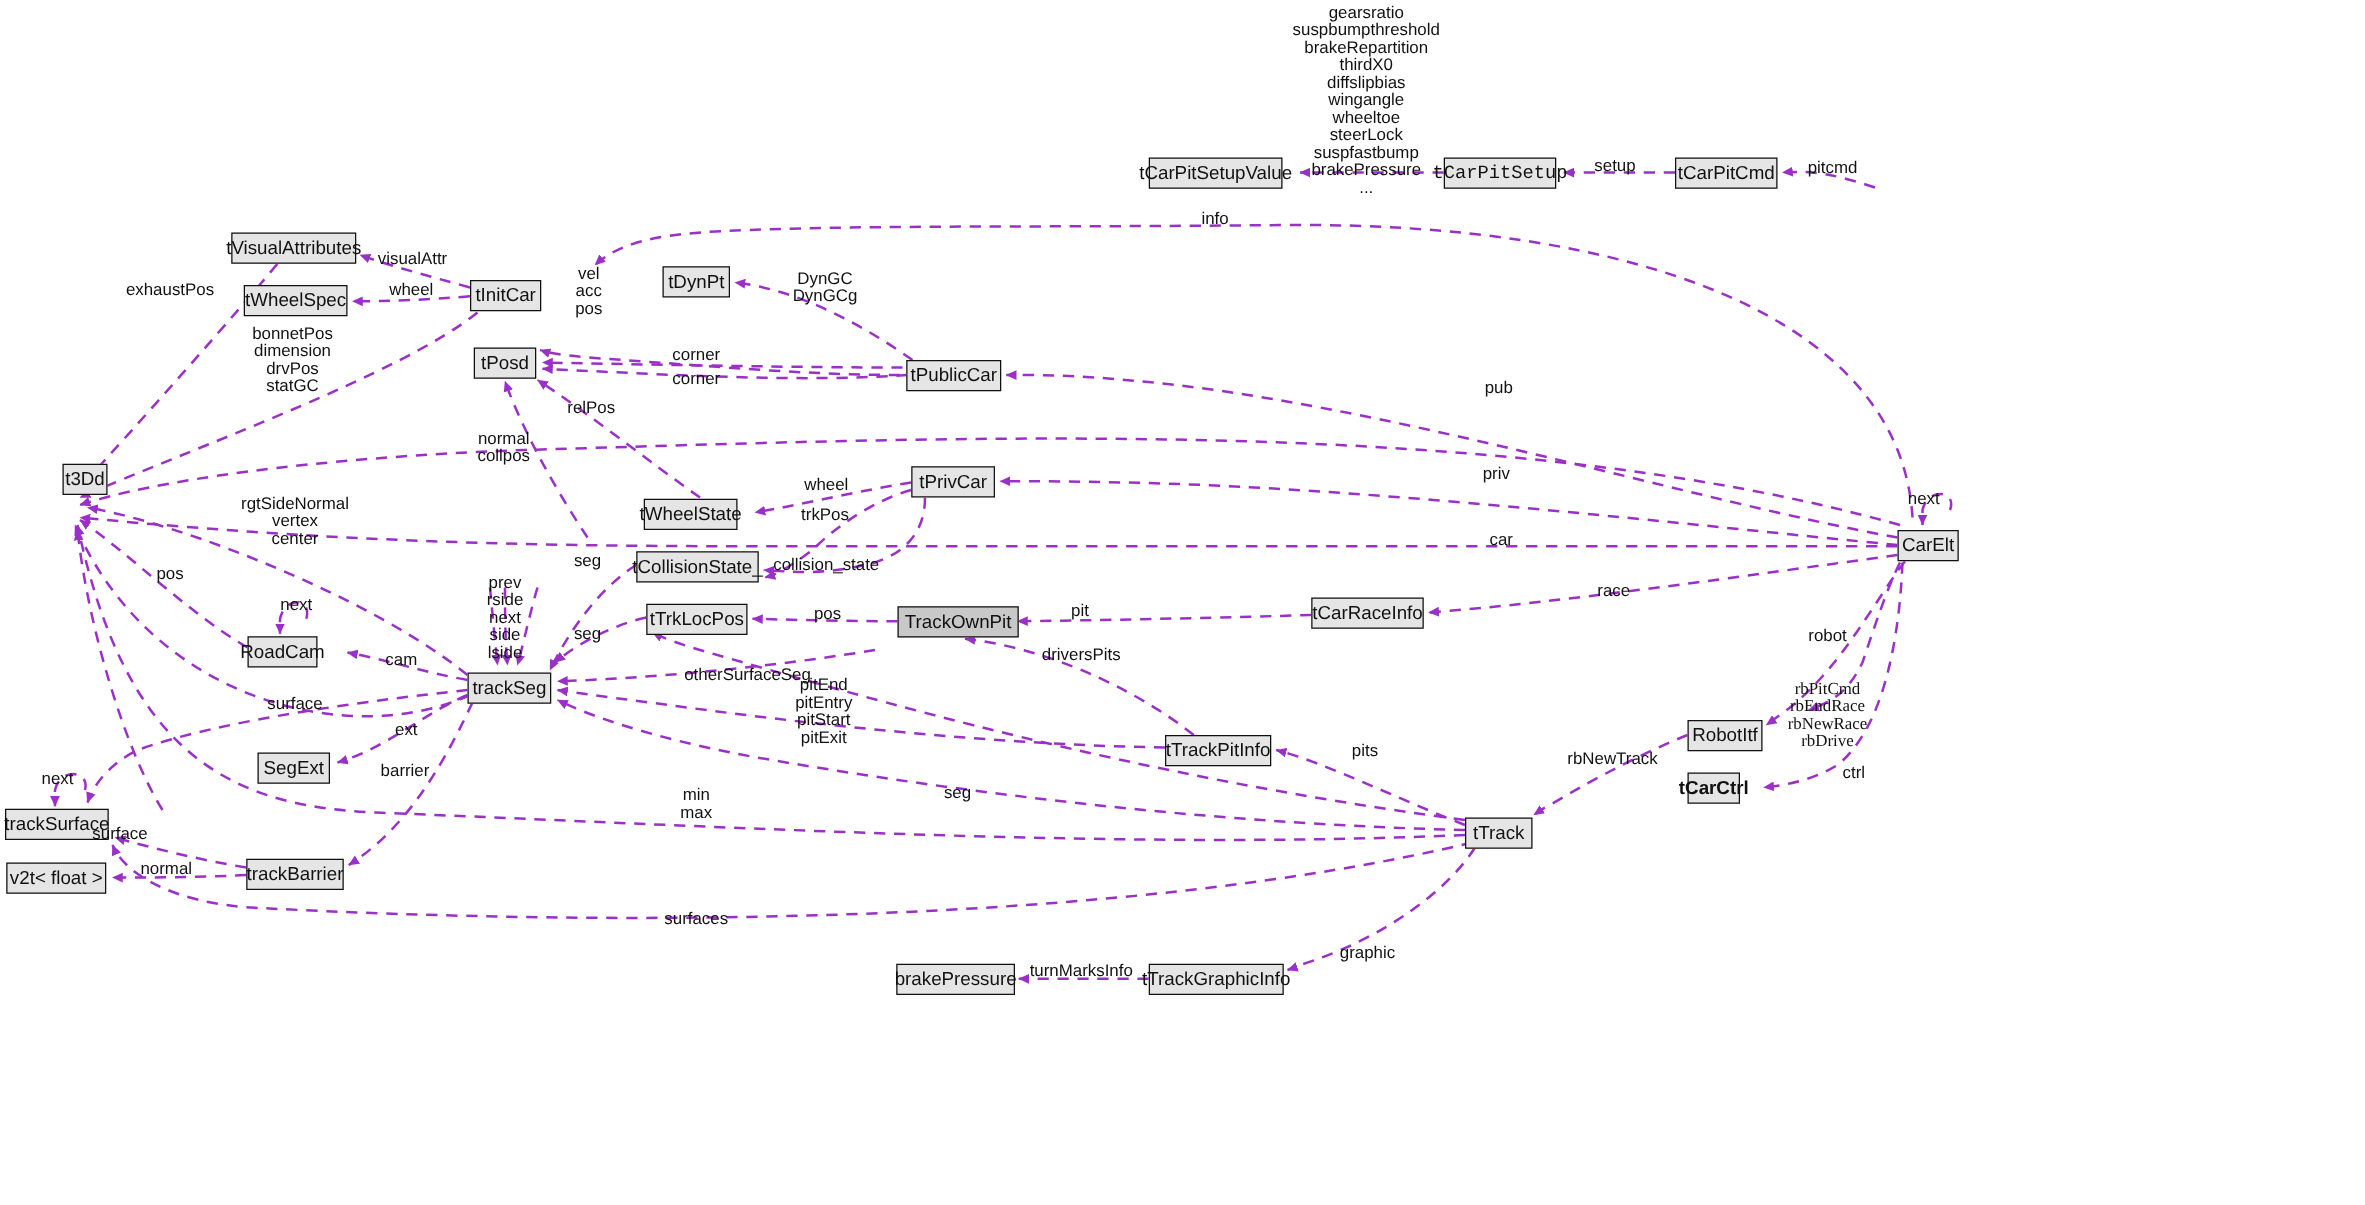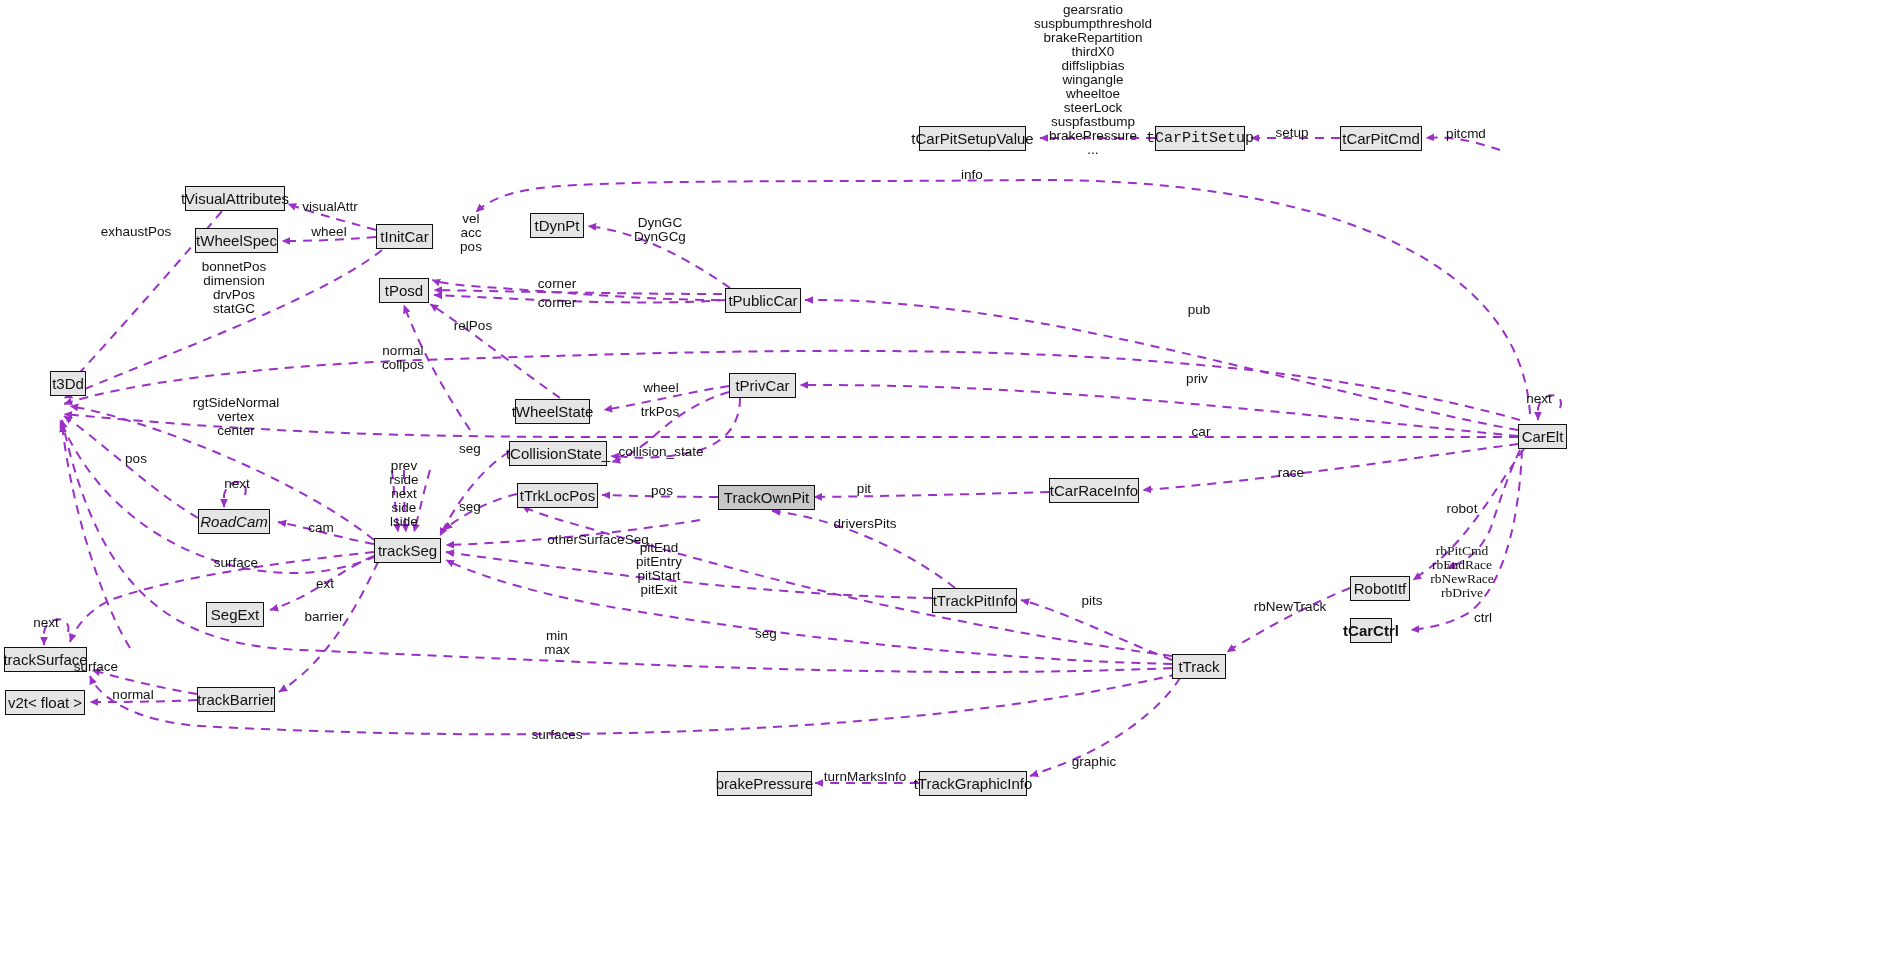--- a/index.html
+++ b/index.html
@@ -199,21 +199,21 @@
     </div>
   <div class="node" style="left:517px;top:483px;width:81px;">
       <span>tTrkLocPos</span>
     </div>
   <div class="node highlight" style="left:718px;top:485px;width:97px;">
       <span>TrackOwnPit</span>
     </div>
   <div class="node" style="left:1049px;top:478px;width:90px;">
       <span>tCarRaceInfo</span>
     </div>
-  <div class="node" style="left:198px;top:509px;width:72px;font-style:italic;">
+  <div class="node" style="left:198px;top:509px;width:56px;">
       <span>RoadCam</span>
     </div>
   <div class="node" style="left:374px;top:538px;width:67px;">
       <span>trackSeg</span>
     </div>
   <div class="node" style="left:206px;top:602px;width:58px;">
       <span>SegExt</span>
     </div>
   <div class="node" style="left:932px;top:588px;width:85px;">
       <span>tTrackPitInfo</span>

